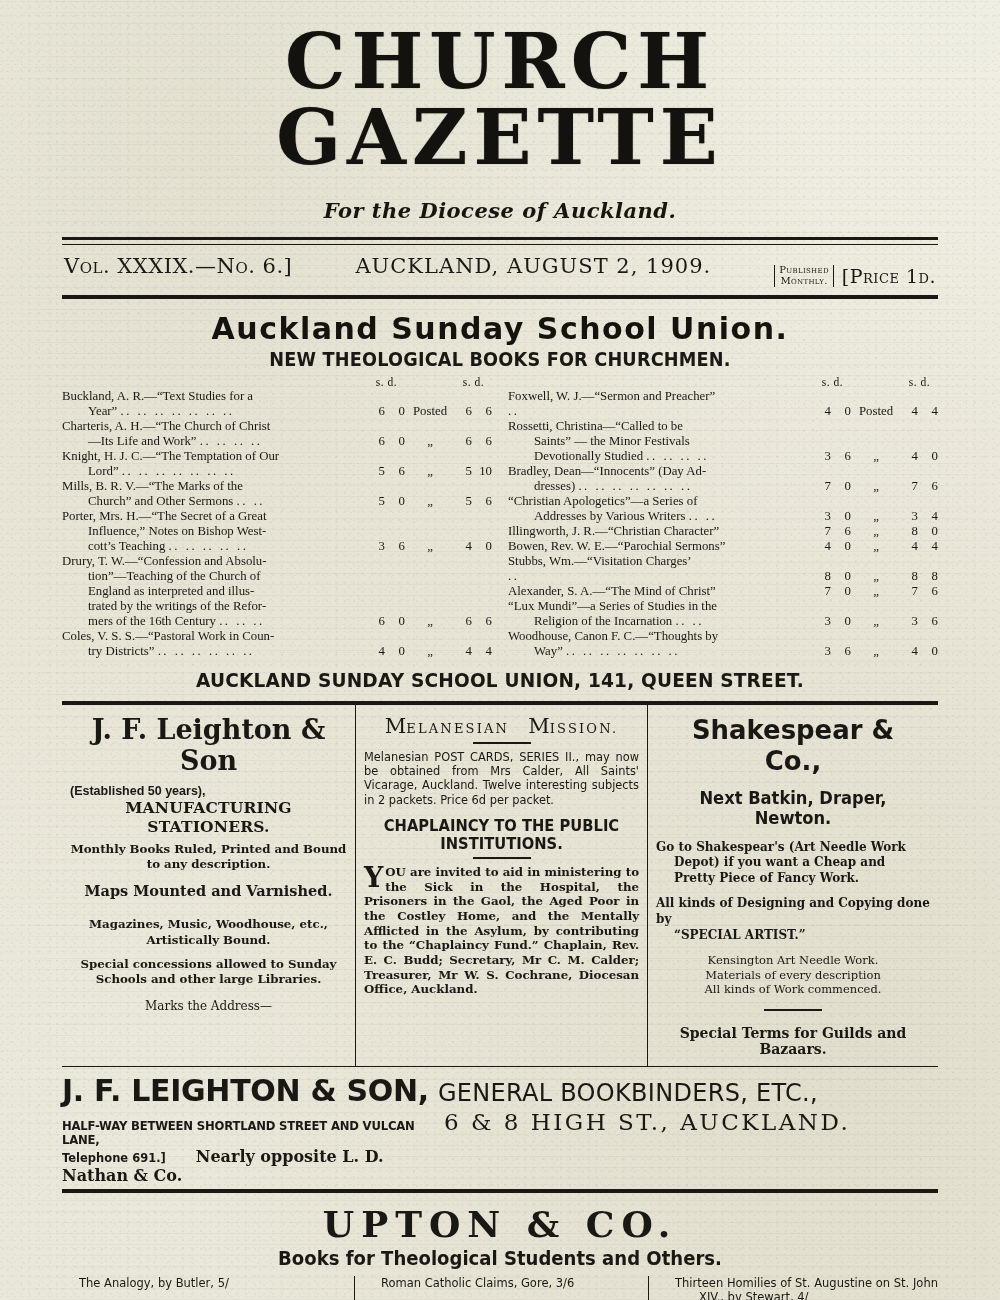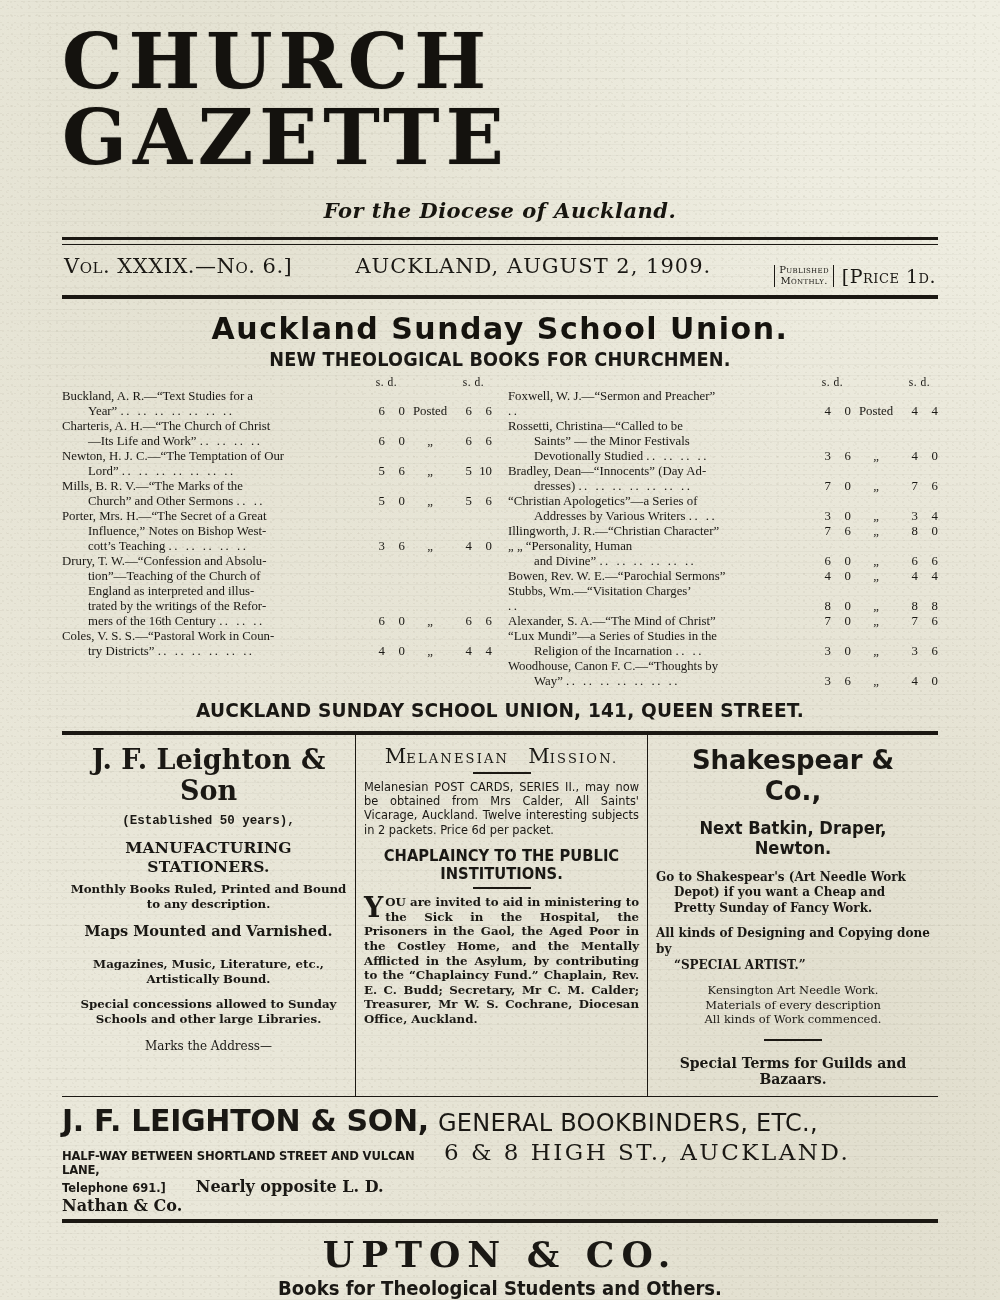--- a/index.html
+++ b/index.html
@@ -35,20 +35,21 @@
       radial-gradient(circle at 12% 22%, rgba(120,112,88,.20) 0 1px, transparent 1px),
       radial-gradient(circle at 62% 48%, rgba(120,112,88,.16) 0 1px, transparent 1px),
       radial-gradient(circle at 31% 77%, rgba(120,112,88,.18) 0 1px, transparent 1px),
       radial-gradient(circle at 84% 13%, rgba(120,112,88,.15) 0 1px, transparent 1px);
     background-size:7px 7px, 11px 11px, 9px 9px, 13px 13px;
   }
   .wrap{position:relative;z-index:3;padding:0 62px;}
 
   
   .masthead{
+    text-align:center;
     font-family:"DejaVu Serif", serif;
     font-weight:700;
     font-size:76px;
     letter-spacing:6px;
     line-height:1;
     padding-top:24px;
     color:#14120e;
     text-shadow:0 0 1px rgba(20,18,14,.45);
   }
   .subtitle{
@@ -112,21 +113,21 @@
   
   .adrow{display:flex;border-bottom:1px solid #1b1813;}
   .adcol{padding:7px 8px 9px;}
   .adcol.c1{width:277px;border-right:1px solid #1b1813;}
   .adcol.c2{width:275px;border-right:1px solid #1b1813;}
   .adcol.c3{flex:1;}
   .leighton-name{
     text-align:center;font-family:"DejaVu Serif", serif;font-weight:700;
     font-size:27px;letter-spacing:0;margin:2px 0 8px;
   }
-  .estab{text-align:center;font-family:Liberation Mono, monospace;font-weight:700;font-size:12.5px;margin-bottom:10px;}
+  .estab{text-align:left;font-family:Liberation Sans, sans-serif;font-weight:700;font-size:12.5px;}
   .mfg{text-align:center;font-family:"DejaVu Serif",serif;font-weight:700;font-size:15.5px;letter-spacing:.2px;margin-bottom:6px;}
   .adline{text-align:center;font-family:"DejaVu Serif",serif;font-weight:700;font-size:11.6px;line-height:1.28;margin-bottom:9px;}
   .adline.big{font-size:14.5px;margin:10px 0 17px;}
   .adline.l{font-size:11.8px;}
   .note{text-align:center;font-family:"DejaVu Serif",serif;font-size:12px;margin-top:12px;}
 
   .mm-title{
     text-align:center;font-family:"DejaVu Serif",serif;font-size:13px;
     letter-spacing:2.2px;margin:2px 0 0;
   }
@@ -242,21 +243,21 @@
                   <span class="ind">—Its Life and Work” <span class="dots">.. .. .. ..</span></span>
                 </td>
                 <td class="sd">6</td>
                 <td class="sd2">0</td>
                 <td class="post">„</td>
                 <td class="sd">6</td>
                 <td class="sd2">6</td>
               </tr>
               <tr>
                 <td class="ttl">
-                  <span class="leadline">Newton, H. J. C.—“The Temptation of Our</span>
+                  <span class="leadline">Knight, H. J. C.—“The Temptation of Our</span>
                   <span class="ind">Lord” <span class="dots">.. .. .. .. .. .. ..</span></span>
                 </td>
                 <td class="sd">5</td>
                 <td class="sd2">6</td>
                 <td class="post">„</td>
                 <td class="sd">5</td>
                 <td class="sd2">10</td>
               </tr>
               <tr>
                 <td class="ttl">
@@ -367,31 +368,20 @@
                   <span class="leadline">Illingworth, J. R.—“Christian Character”</span>
                 </td>
                 <td class="sd">7</td>
                 <td class="sd2">6</td>
                 <td class="post">„</td>
                 <td class="sd">8</td>
                 <td class="sd2">0</td>
               </tr>
               <tr>
                 <td class="ttl">
-                  <span class="leadline">„ „ “Personality, Human</span>
-                  <span class="ind">and Divine” <span class="dots">.. .. .. .. .. ..</span></span>
-                </td>
-                <td class="sd">6</td>
-                <td class="sd2">0</td>
-                <td class="post">„</td>
-                <td class="sd">6</td>
-                <td class="sd2">6</td>
-              </tr>
-              <tr>
-                <td class="ttl">
                   <span class="leadline">Bowen, Rev. W. E.—“Parochial Sermons”</span>
                 </td>
                 <td class="sd">4</td>
                 <td class="sd2">0</td>
                 <td class="post">„</td>
                 <td class="sd">4</td>
                 <td class="sd2">4</td>
               </tr>
               <tr>
                 <td class="ttl"><span class="leadline">Stubbs, Wm.—“Visitation Charges’</span><span class="dots"> ..</span></td>
@@ -442,21 +432,21 @@
     <div class="rule-thick"></div>
 
     <div class="adrow">
 
       <div class="adcol c1">
         <div class="leighton-name">J. F. Leighton &amp; Son</div>
         <div class="estab">(Established 50 years),</div>
         <div class="mfg">MANUFACTURING STATIONERS.</div>
         <div class="adline l">Monthly Books Ruled, Printed and Bound to any description.</div>
         <div class="adline big">Maps Mounted and Varnished.</div>
-        <div class="adline l">Magazines, Music, Literature, etc., Artistically Bound.</div>
+        <div class="adline l">Magazines, Music, Woodhouse, etc., Artistically Bound.</div>
         <div class="adline l">Special concessions allowed to Sunday Schools and other large Libraries.</div>
         <div class="note">Marks the Address—</div>
       </div>
 
       <div class="adcol c2">
         <div class="mm-title">
           <span class="cap">M</span><span>ELANESIAN</span>
           &nbsp;&nbsp;<span class="cap">M</span><span>ISSION.</span>
         </div>
         <div class="minirule"></div>
@@ -464,21 +454,21 @@
         <div class="chap-title">CHAPLAINCY TO THE PUBLIC INSTITUTIONS.</div>
         <div class="minirule"></div>
         <div class="chap-body"><span class="drop">Y</span><span>OU are invited to aid in ministering to the Sick in the Hospital, the Prisoners in the Gaol, the Aged Poor in the Costley Home, and the Mentally Afflicted in the Asylum, by contributing to the “Chaplaincy Fund.” Chaplain, Rev. E. C. Budd; Secretary, Mr C. M. Calder; Treasurer, Mr W. S. Cochrane, Diocesan Office, Auckland.</span></div>
       </div>
 
       <div class="adcol c3">
         <div class="shakespear">Shakespear &amp; Co.,</div>
         <div class="shake-sub">Next Batkin, Draper, Newton.</div>
         <div class="shake-p">
           <span>Go to Shakespear's (Art Needle Work</span>
-          <span class="i2">Depot) if you want a Cheap and Pretty Sunday of Fancy Work.</span>
+          <span class="i2">Depot) if you want a Cheap and Pretty Piece of Fancy Work.</span>
         </div>
         <div class="shake-p">
           <span>All kinds of Designing and Copying done by</span>
           <span class="i2">“SPECIAL ARTIST.”</span>
         </div>
         <div class="shake-list">
           <div>Kensington Art Needle Work.</div>
           <div>Materials of every description</div>
           <div>All kinds of Work commenced.</div>
         </div>

